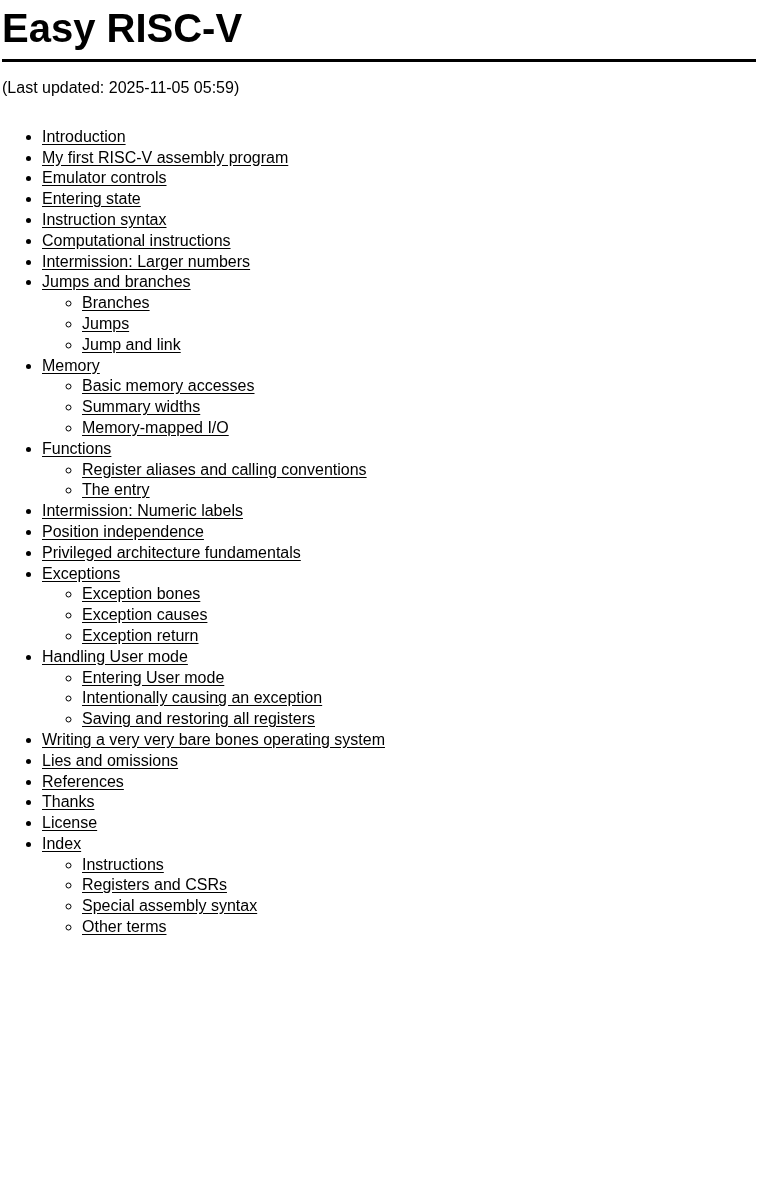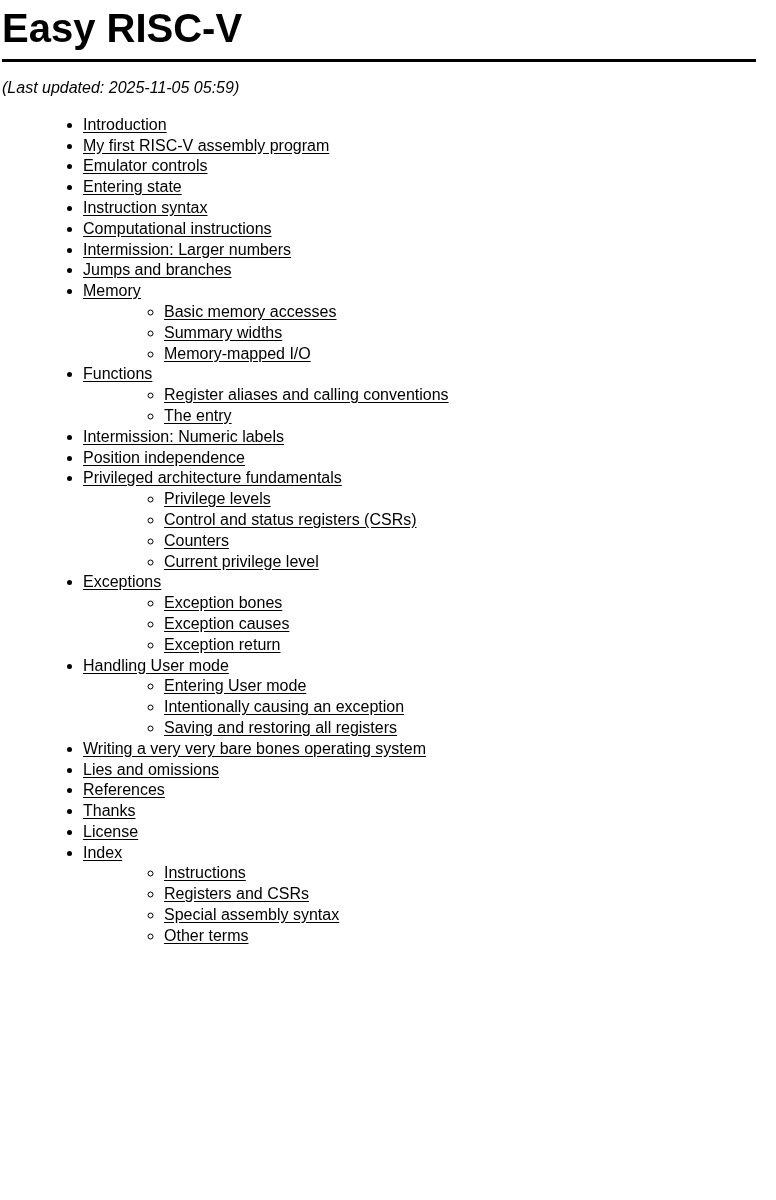--- a/index.html
+++ b/index.html
@@ -13,37 +13,35 @@
   }
   h1.page-title {
     font-size: 40px;
     font-weight: bold;
     margin: 6px 0 16px 0;
     padding-bottom: 8px;
     border-bottom: 3px solid #000000;
     letter-spacing: 0;
   }
   p.last-updated {
-    margin: 0 0 16px 0;
+    margin: 0 0 28px 0;
     line-height: 1.3;
-    font-style: italic;
   }
   ul.toc {
     margin: 16px 0 0 0;
     padding-left: 40px;
     list-style-type: disc;
   }
   ul.toc ul {
     margin: 0;
     padding-left: 40px;
     list-style-type: circle;
   }
   ul.toc li {
     line-height: 1.3;
-    margin-left: 41px;
   }
   ul.toc a {
     color: #000000;
     text-decoration: underline;
     text-underline-offset: 2px;
     cursor: pointer;
   }
 </style>
 </head>
 <body>
@@ -53,38 +51,37 @@
 <p class="last-updated">(Last updated: 2025-11-05 05:59)</p>
 
 <ul class="toc">
     <li><a href="#">Introduction</a></li>
     <li><a href="#">My first RISC-V assembly program</a></li>
     <li><a href="#">Emulator controls</a></li>
     <li><a href="#">Entering state</a></li>
     <li><a href="#">Instruction syntax</a></li>
     <li><a href="#">Computational instructions</a></li>
     <li><a href="#">Intermission: Larger numbers</a></li>
-    <li><a href="#">Jumps and branches</a></li>
+    <li><a href="#">Jumps and branches</a><ul>
+        <li><a href="#">Branches</a></li>
+        <li><a href="#">Jumps</a></li>
+        <li><a href="#">Jump and link</a></li>
+      </ul></li>
     <li><a href="#">Memory</a><ul>
         <li><a href="#">Basic memory accesses</a></li>
         <li><a href="#">Summary widths</a></li>
         <li><a href="#">Memory-mapped I/O</a></li>
       </ul></li>
     <li><a href="#">Functions</a><ul>
         <li><a href="#">Register aliases and calling conventions</a></li>
         <li><a href="#">The entry</a></li>
       </ul></li>
     <li><a href="#">Intermission: Numeric labels</a></li>
     <li><a href="#">Position independence</a></li>
-    <li><a href="#">Privileged architecture fundamentals</a><ul>
-        <li><a href="#">Privilege levels</a></li>
-        <li><a href="#">Control and status registers (CSRs)</a></li>
-        <li><a href="#">Counters</a></li>
-        <li><a href="#">Current privilege level</a></li>
-      </ul></li>
+    <li><a href="#">Privileged architecture fundamentals</a></li>
     <li><a href="#">Exceptions</a><ul>
         <li><a href="#">Exception bones</a></li>
         <li><a href="#">Exception causes</a></li>
         <li><a href="#">Exception return</a></li>
       </ul></li>
     <li><a href="#">Handling User mode</a><ul>
         <li><a href="#">Entering User mode</a></li>
         <li><a href="#">Intentionally causing an exception</a></li>
         <li><a href="#">Saving and restoring all registers</a></li>
       </ul></li>

